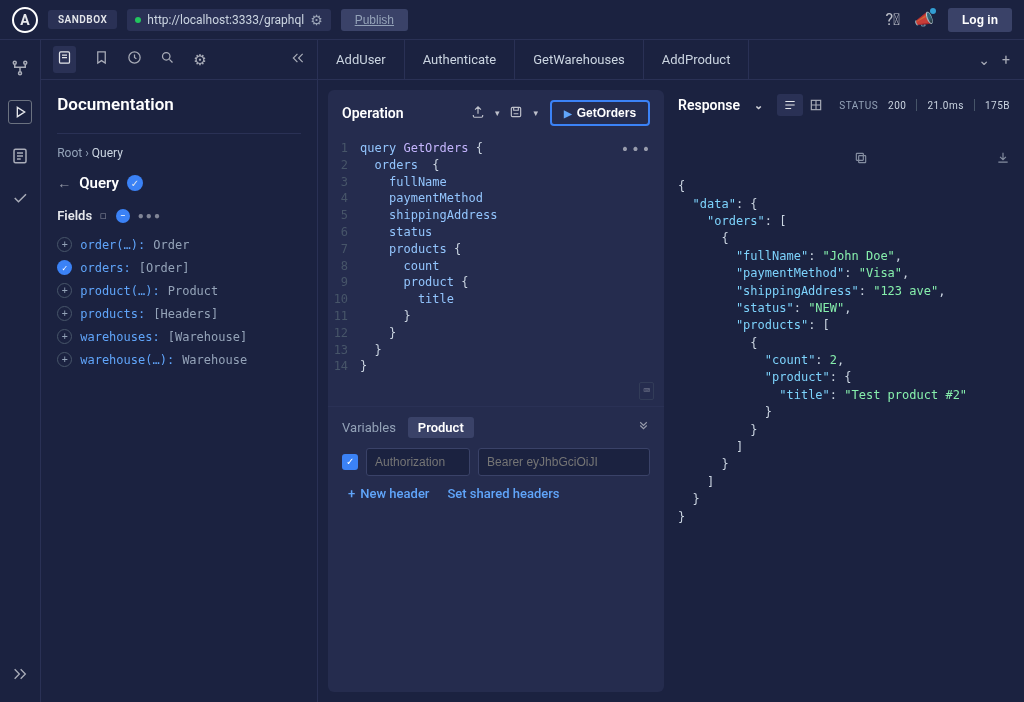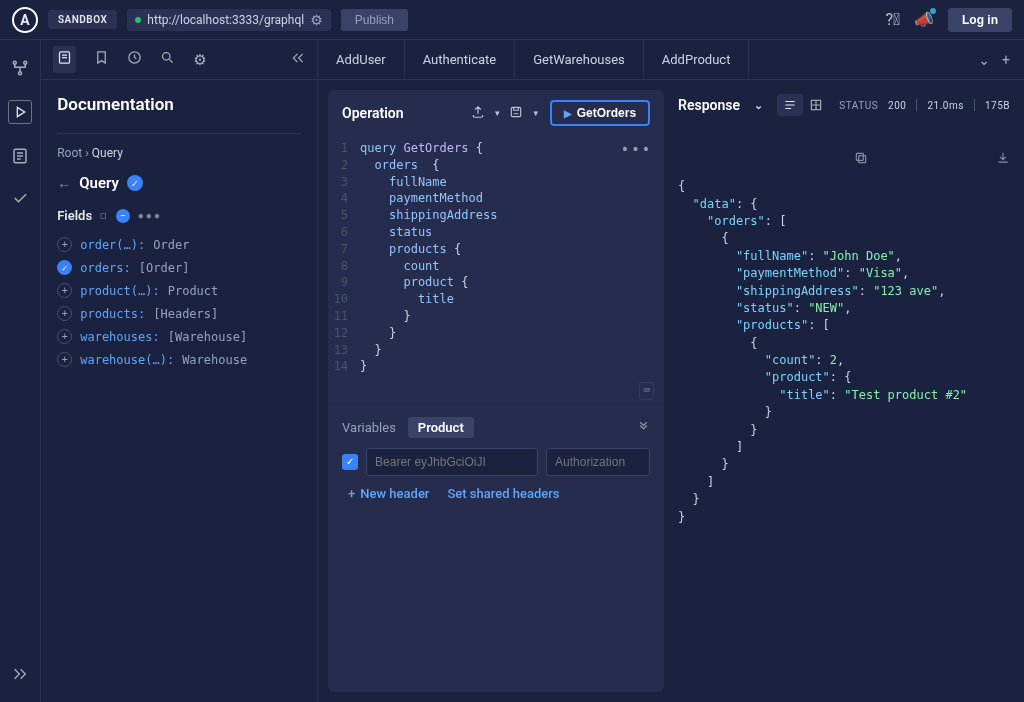--- a/index.html
+++ b/index.html
@@ -54,20 +54,21 @@
     border-radius: 50%;
   }
   .gear-icon { opacity: 0.7; font-size: 14px; }
   .publish-btn {
     background: #3a4268;
     color: #94a3b8;
     padding: 4px 14px;
     border-radius: 3px;
     border: none;
     font-size: 12px;
+    text-decoration: underline;
   }
   .top-right {
     margin-left: auto;
     display: flex;
     align-items: center;
     gap: 14px;
   }
   .help-icon, .announce-icon {
     font-size: 16px;
     opacity: 0.8;
@@ -761,22 +762,22 @@
             <span class="vars-tab">Variables</span>
             <span class="vars-tab active">Product</span>
             <span class="vars-collapse">
               <svg width="13" height="13" viewBox="0 0 24 24" fill="none" stroke="currentColor" stroke-width="2">
                   <path d="M6 9l6 6 6-6M6 3l6 6 6-6" transform="translate(0,3)"></path>
                 </svg>
             </span>
           </div>
           <div class="header-row">
             <span class="header-checkbox">✓</span>
+            <input class="header-input" placeholder="Authorization" style="">
             <input class="header-input val" placeholder="Bearer eyJhbGciOiJI" style="">
-            <input class="header-input" placeholder="Authorization" style="">
           </div>
           <div class="header-actions">
             <span class="header-action-link">
               <span>+</span>
               <span>New header</span>
             </span>
             <span class="header-action-link">Set shared headers</span>
           </div>
         </div>
       </div>

